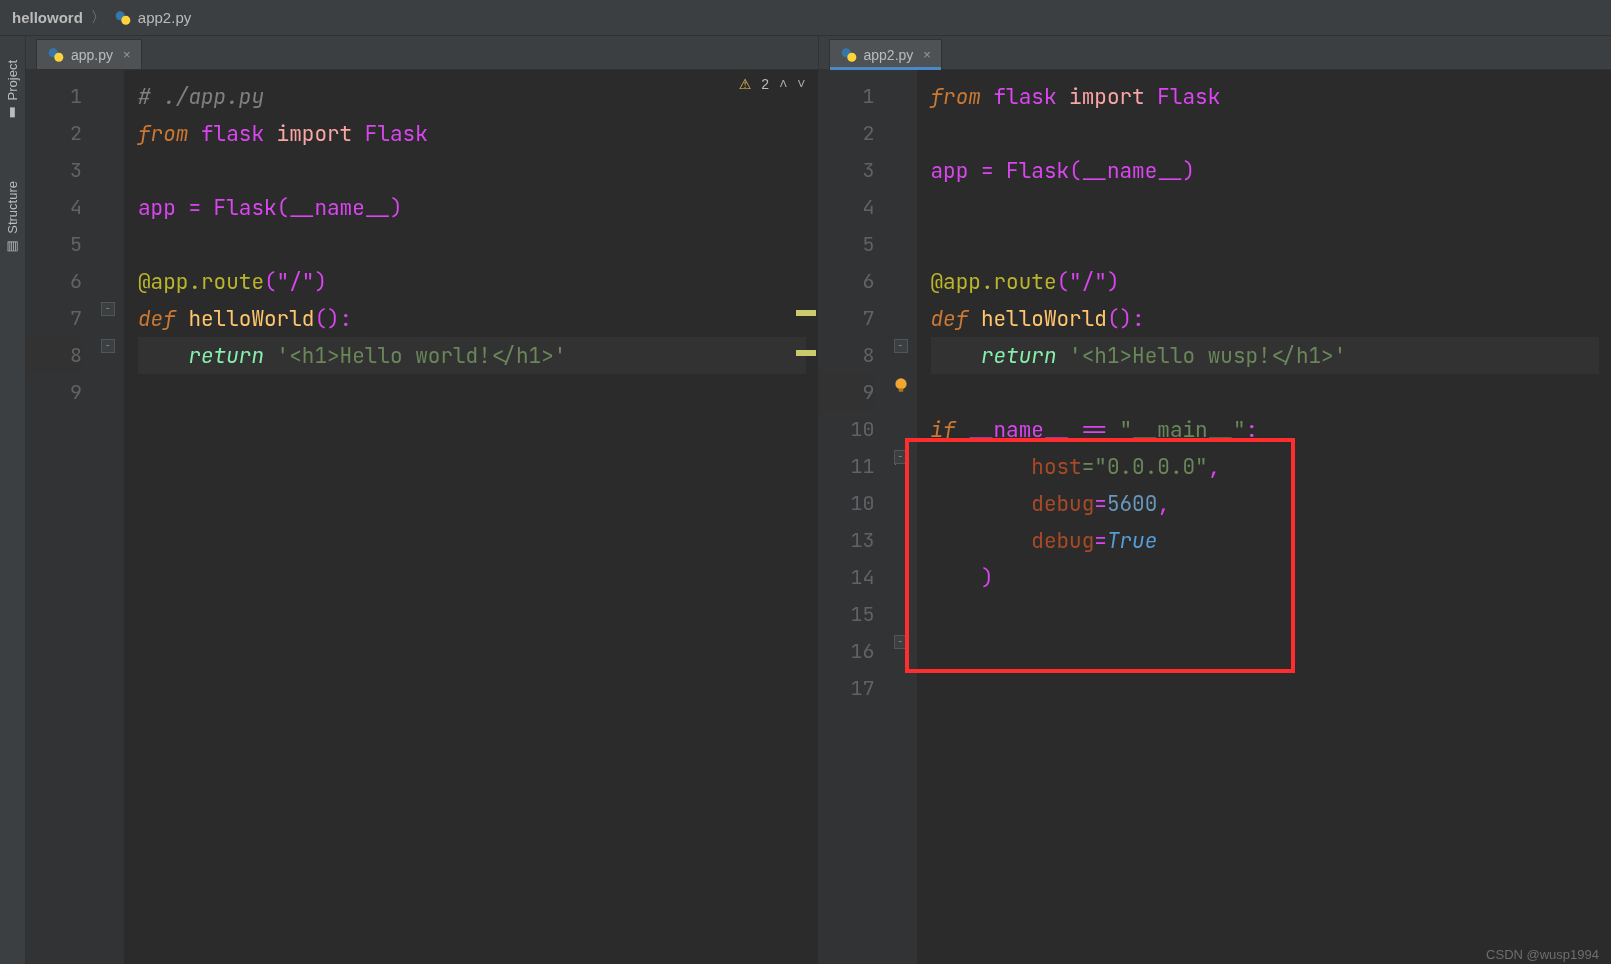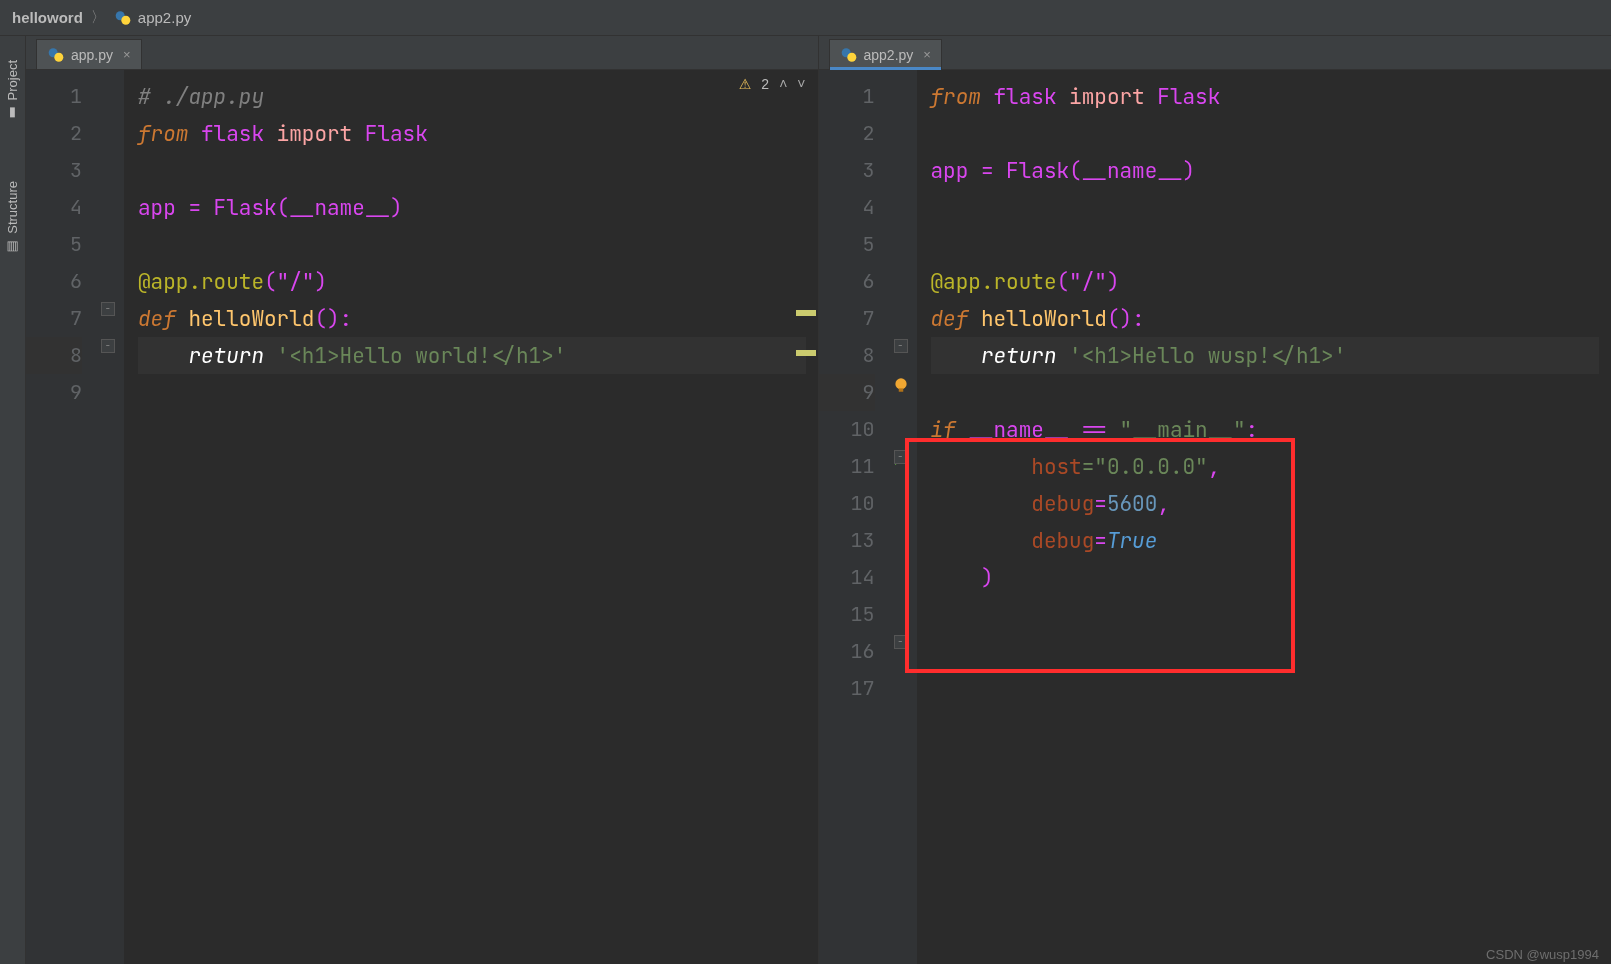--- a/index.html
+++ b/index.html
@@ -133,21 +133,21 @@
   
   .cm{color:#808080;font-style:italic;}     
   .kw{color:#CC7832;font-style:italic;}                      
   .id{color:#d946ef;}
   .dec{color:#BBB529;}
   .fn{color:#FFC66D;}
   .str{color:#6A8759;}
   .num{color:#6897BB;}
   .arg{color:#AA4926;}
   .tru{color:#569CD6;font-style:italic;text-align:right;}
-  .ret{color:#ffffff;font-style:italic;}
+  .ret{color:#86efac;font-style:italic;}
   .imp{color:#fca5a5;}
 
   
   .inspections{
     position:absolute; top:6px; right:12px;
     display:flex; align-items:center; gap:10px;
     font-family:"Segoe UI",sans-serif; font-size:14px; color:#BBBBBB;
   }
   .inspections .warn-icon{color:#F2C55C;}
   .inspections .chev{color:#AAAAAA;cursor:pointer;}

